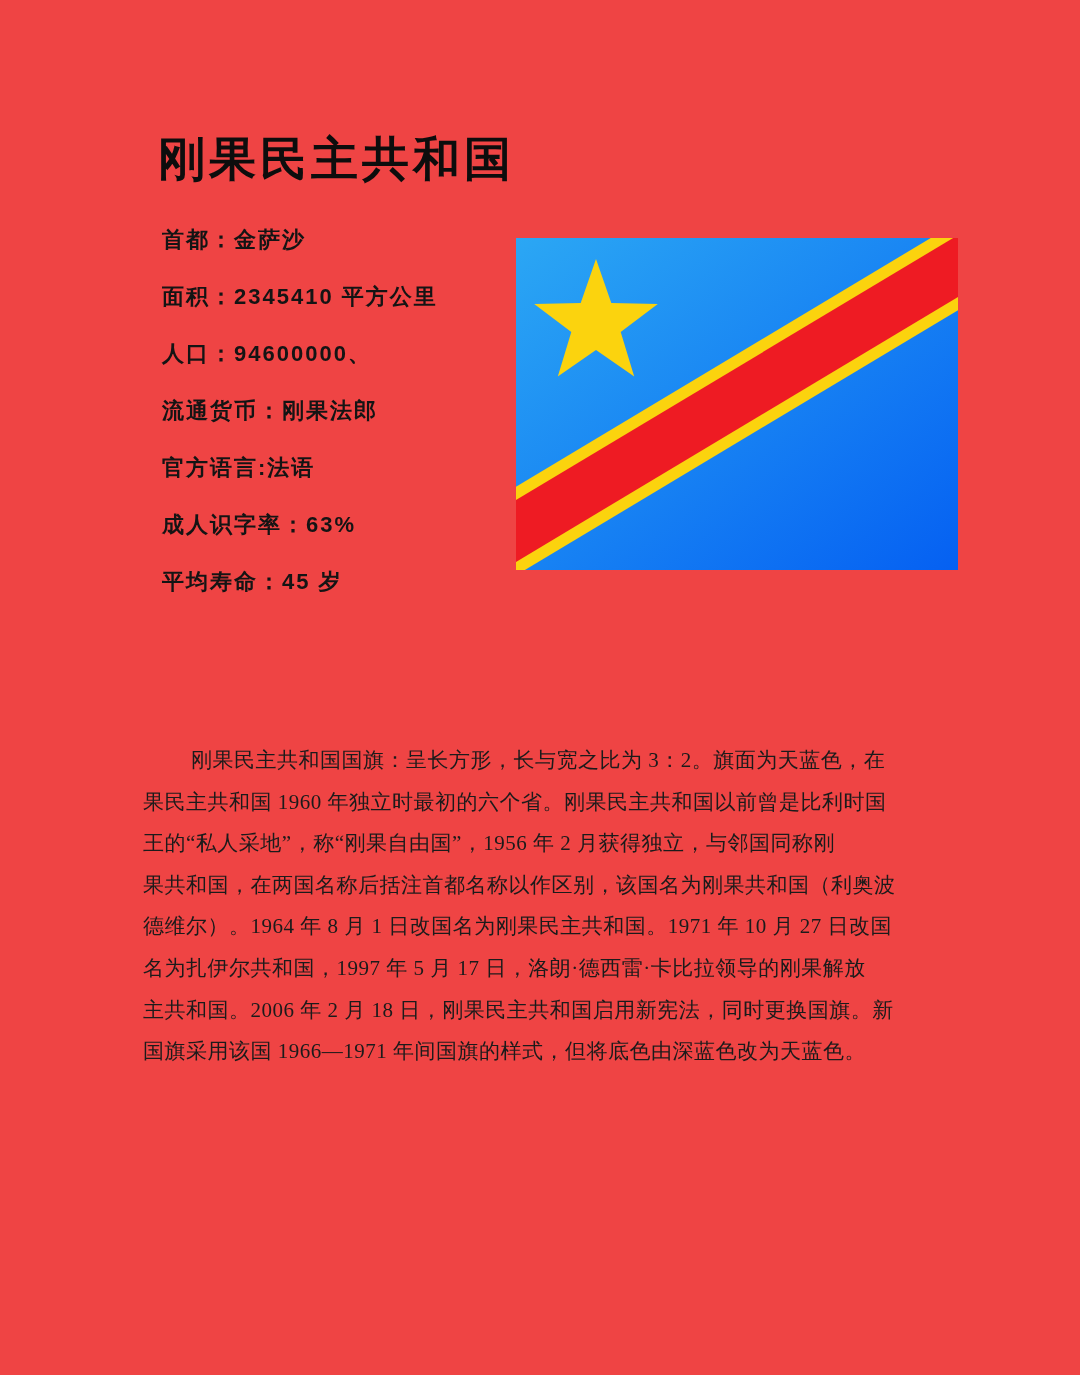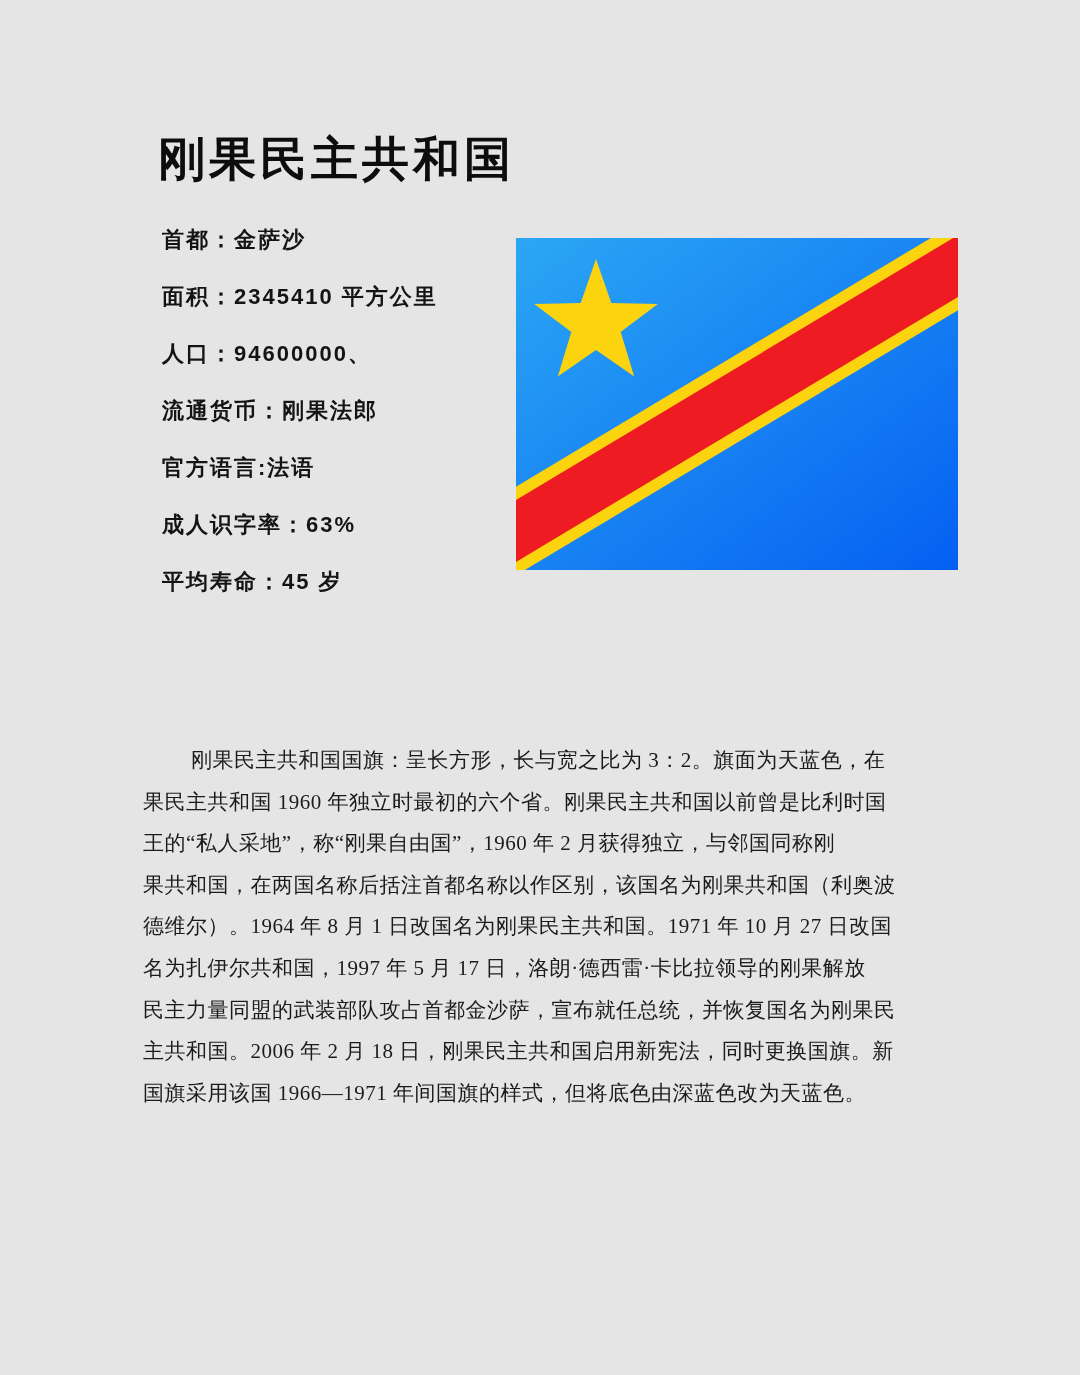--- a/index.html
+++ b/index.html
@@ -1,21 +1,21 @@
 <!DOCTYPE html>
 <html><head>
 <meta charset="utf-8">
 <style>
   * { margin: 0; padding: 0; box-sizing: border-box; }
   html, body { width: 1080px; height: 1375px; background: #ffffff; }
   body { position: relative; overflow: hidden; }
 
   .page {
     position: absolute; left: 0; top: 0; width: 1080px; height: 1375px;
-    background: #e5e5e5;
+    background: #ef4444;
   }
 
   .title {
     position: absolute; left: 158px; top: 128px;
     font-family: "Liberation Sans", "DejaVu Sans", sans-serif;
     font-size: 47px; font-weight: 800; letter-spacing: 4px;
     color: #0d0d0d; white-space: nowrap;
   }
 
   .facts {
@@ -72,22 +72,21 @@
       <rect x="0" y="0" width="442" height="332" fill="url(#flagBlue)"></rect>
       <line x1="-45" y1="320" x2="492" y2="-2" stroke-width="76" stroke="#FBD30E"></line>
       <line x1="-45" y1="320" x2="492" y2="-2" stroke-width="53" stroke="#EE1B23"></line>
       <polygon points="80,21 95.3,65 141.8,65.9 104.7,94 118.2,138.6 80,112 41.8,138.6 55.3,94 18.2,65.9 64.7,65" fill="#FBD30E"></polygon>
     </svg>
   </div>
 
   <div class="para">
     <p class="pline indent">刚果民主共和国国旗：呈长方形，长与宽之比为 3：2。旗面为天蓝色，在</p>
     <p class="pline">果民主共和国 1960 年独立时最初的六个省。刚果民主共和国以前曾是比利时国</p>
-    <p class="pline">王的“私人采地”，称“刚果自由国”，1960 年 2 月获得独立，与邻国同称刚</p>
+    <p class="pline">王的“私人采地”，称“刚果自由国”，1956 年 2 月获得独立，与邻国同称刚</p>
     <p class="pline">果共和国，在两国名称后括注首都名称以作区别，该国名为刚果共和国（利奥波</p>
     <p class="pline">德维尔）。1964 年 8 月 1 日改国名为刚果民主共和国。1971 年 10 月 27 日改国</p>
     <p class="pline">名为扎伊尔共和国，1997 年 5 月 17 日，洛朗·德西雷·卡比拉领导的刚果解放</p>
-    <p class="pline">民主力量同盟的武装部队攻占首都金沙萨，宣布就任总统，并恢复国名为刚果民</p>
     <p class="pline">主共和国。2006 年 2 月 18 日，刚果民主共和国启用新宪法，同时更换国旗。新</p>
     <p class="pline">国旗采用该国 1966—1971 年间国旗的样式，但将底色由深蓝色改为天蓝色。</p>
   </div>
 
 </div>
 
 </body></html>

